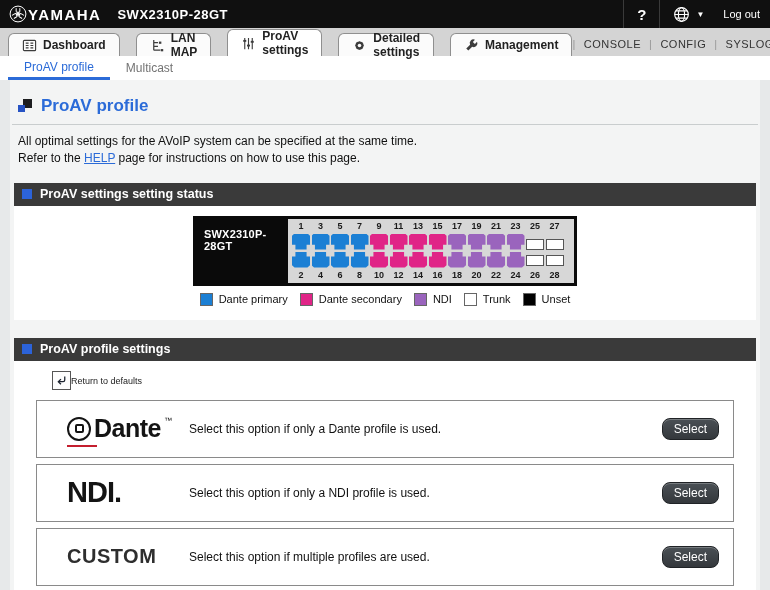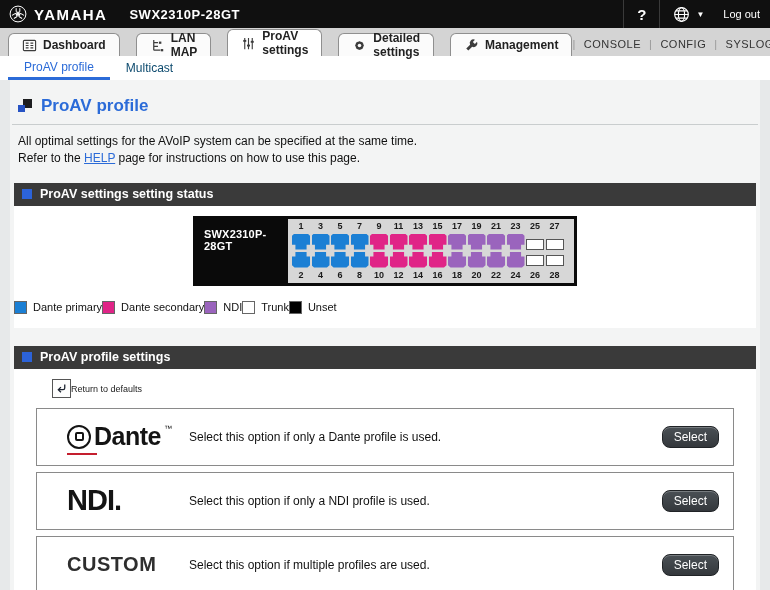--- a/index.html
+++ b/index.html
@@ -1,21 +1,21 @@
 <!DOCTYPE html>
 <html><head>
 <meta charset="utf-8">
 <style>
   * { margin:0; padding:0; box-sizing:border-box; }
   html,body { width:770px; height:590px; overflow:hidden; }
   body { font-family:"Liberation Sans", sans-serif; background:#e7e9ea; }
 
   
   .topbar { height:28px; background:#101010; display:flex; align-items:center; color:#fff; }
-  .brand { display:flex; align-items:center; padding-left:8px; gap:6px; }
+  .brand { display:flex; align-items:center; padding-left:8px; }
   .yamaha-word { font-size:15px; font-weight:bold; letter-spacing:1.5px; }
   .model { font-size:13px; font-weight:bold; margin-left:16px; letter-spacing:.5px; }
   .topbar-right { margin-left:auto; display:flex; align-items:stretch; height:100%; }
   .tcell { display:flex; align-items:center; padding:0 13px; border-left:1px solid #3a3a3a; font-size:12px; }
   .help-q { font-size:15px; font-weight:bold; cursor:pointer; }
   .lang { gap:6px; cursor:pointer; }
   .caret { font-size:8px; color:#fff; }
   .user-cell { font-size:11px; padding-right:8px; }
   .logout { font-size:11px; color:#fff; text-decoration:none; padding:0 10px 0 6px; display:flex; align-items:center; cursor:pointer; }
 
@@ -27,21 +27,21 @@
          color:#222; cursor:pointer; position:relative; }
   .tab.active { background:#fff; height:27px; z-index:2; }
   .tab .ticon { display:flex; align-items:center; }
   .quick-links { margin-left:auto; display:flex; align-items:center; gap:8px; font-size:11px; color:#333;
                  letter-spacing:.5px; padding-bottom:6px; padding-right:4px; }
   .ql { cursor:pointer; }
   .qsep { color:#999; }
 
   
   .subtabs { height:24px; background:#fff; display:flex; align-items:stretch; padding-left:8px; }
-  .subtab { display:flex; align-items:center; padding:0 16px; font-size:12px; color:#0c4a6e; cursor:pointer; }
+  .subtab { display:flex; align-items:center; padding:0 16px; font-size:12px; color:#737373; cursor:pointer; }
   .subtab.active { color:#2b6bd8; border-bottom:3px solid #2b6bd8; font-weight:normal; }
 
   
   .content { margin:0 10px; background:#f3f4f4; padding:14px 2px 0; height:538px; }
 
   .page-heading { display:flex; align-items:center; gap:9px; padding:2px 6px 8px; border-bottom:1px solid #c9cdce; margin:0 0 8px; }
   .h-icon { position:relative; width:14px; height:14px; }
   .h-icon .sq-dark { position:absolute; top:0; right:0; width:9px; height:9px; background:#1d1d20; }
   .h-icon .sq-blue { position:absolute; bottom:1px; left:0; width:7px; height:7px; background:#2753c4; }
   .page-title { font-size:17px; font-weight:bold; color:#2b6bd8; }
@@ -64,21 +64,21 @@
   .slot { width:18px; height:16px; display:flex; align-items:flex-end; justify-content:center; }
   .slot.top-slot { align-items:flex-end; }
   .slot.bottom-slot { align-items:flex-start; }
   .port { width:18px; height:16px; }
   .port.rj45.top { clip-path:polygon(0 14%,14% 0,86% 0,100% 14%,100% 70%,81% 70%,81% 100%,19% 100%,19% 70%,0 70%); }
   .port.rj45.bottom { clip-path:polygon(0 30%,19% 30%,19% 0,81% 0,81% 30%,100% 30%,100% 86%,86% 100%,14% 100%,0 86%); }
   .port.sfp { height:11px; background:#fff; border:1px solid #555; }
   .slot.top-slot .port.sfp { margin-bottom:0; }
   .slot.bottom-slot .port.sfp { margin-top:3px; }
 
-  .legend { display:flex; gap:0; margin-top:15px; }
+  .legend { display:flex; justify-content:center; gap:12px; margin-top:7px; }
   .legend-item { display:flex; align-items:center; gap:6px; }
   .swatch { width:13px; height:13px; border:1px solid #666; }
   .legend-label { font-size:11px; color:#111; }
 
   
   .settings-body { padding:8px 0 24px; }
   .return-defaults { display:inline-flex; flex-direction:row; align-items:center; margin:2px 0 10px 38px; cursor:pointer; }
   .rd-icon { width:19px; height:19px; border:1px solid #555; background:#fdfdfd; display:flex; align-items:center; justify-content:center; }
   .rd-label { font-size:9px; color:#222; margin-top:2px; }
 

